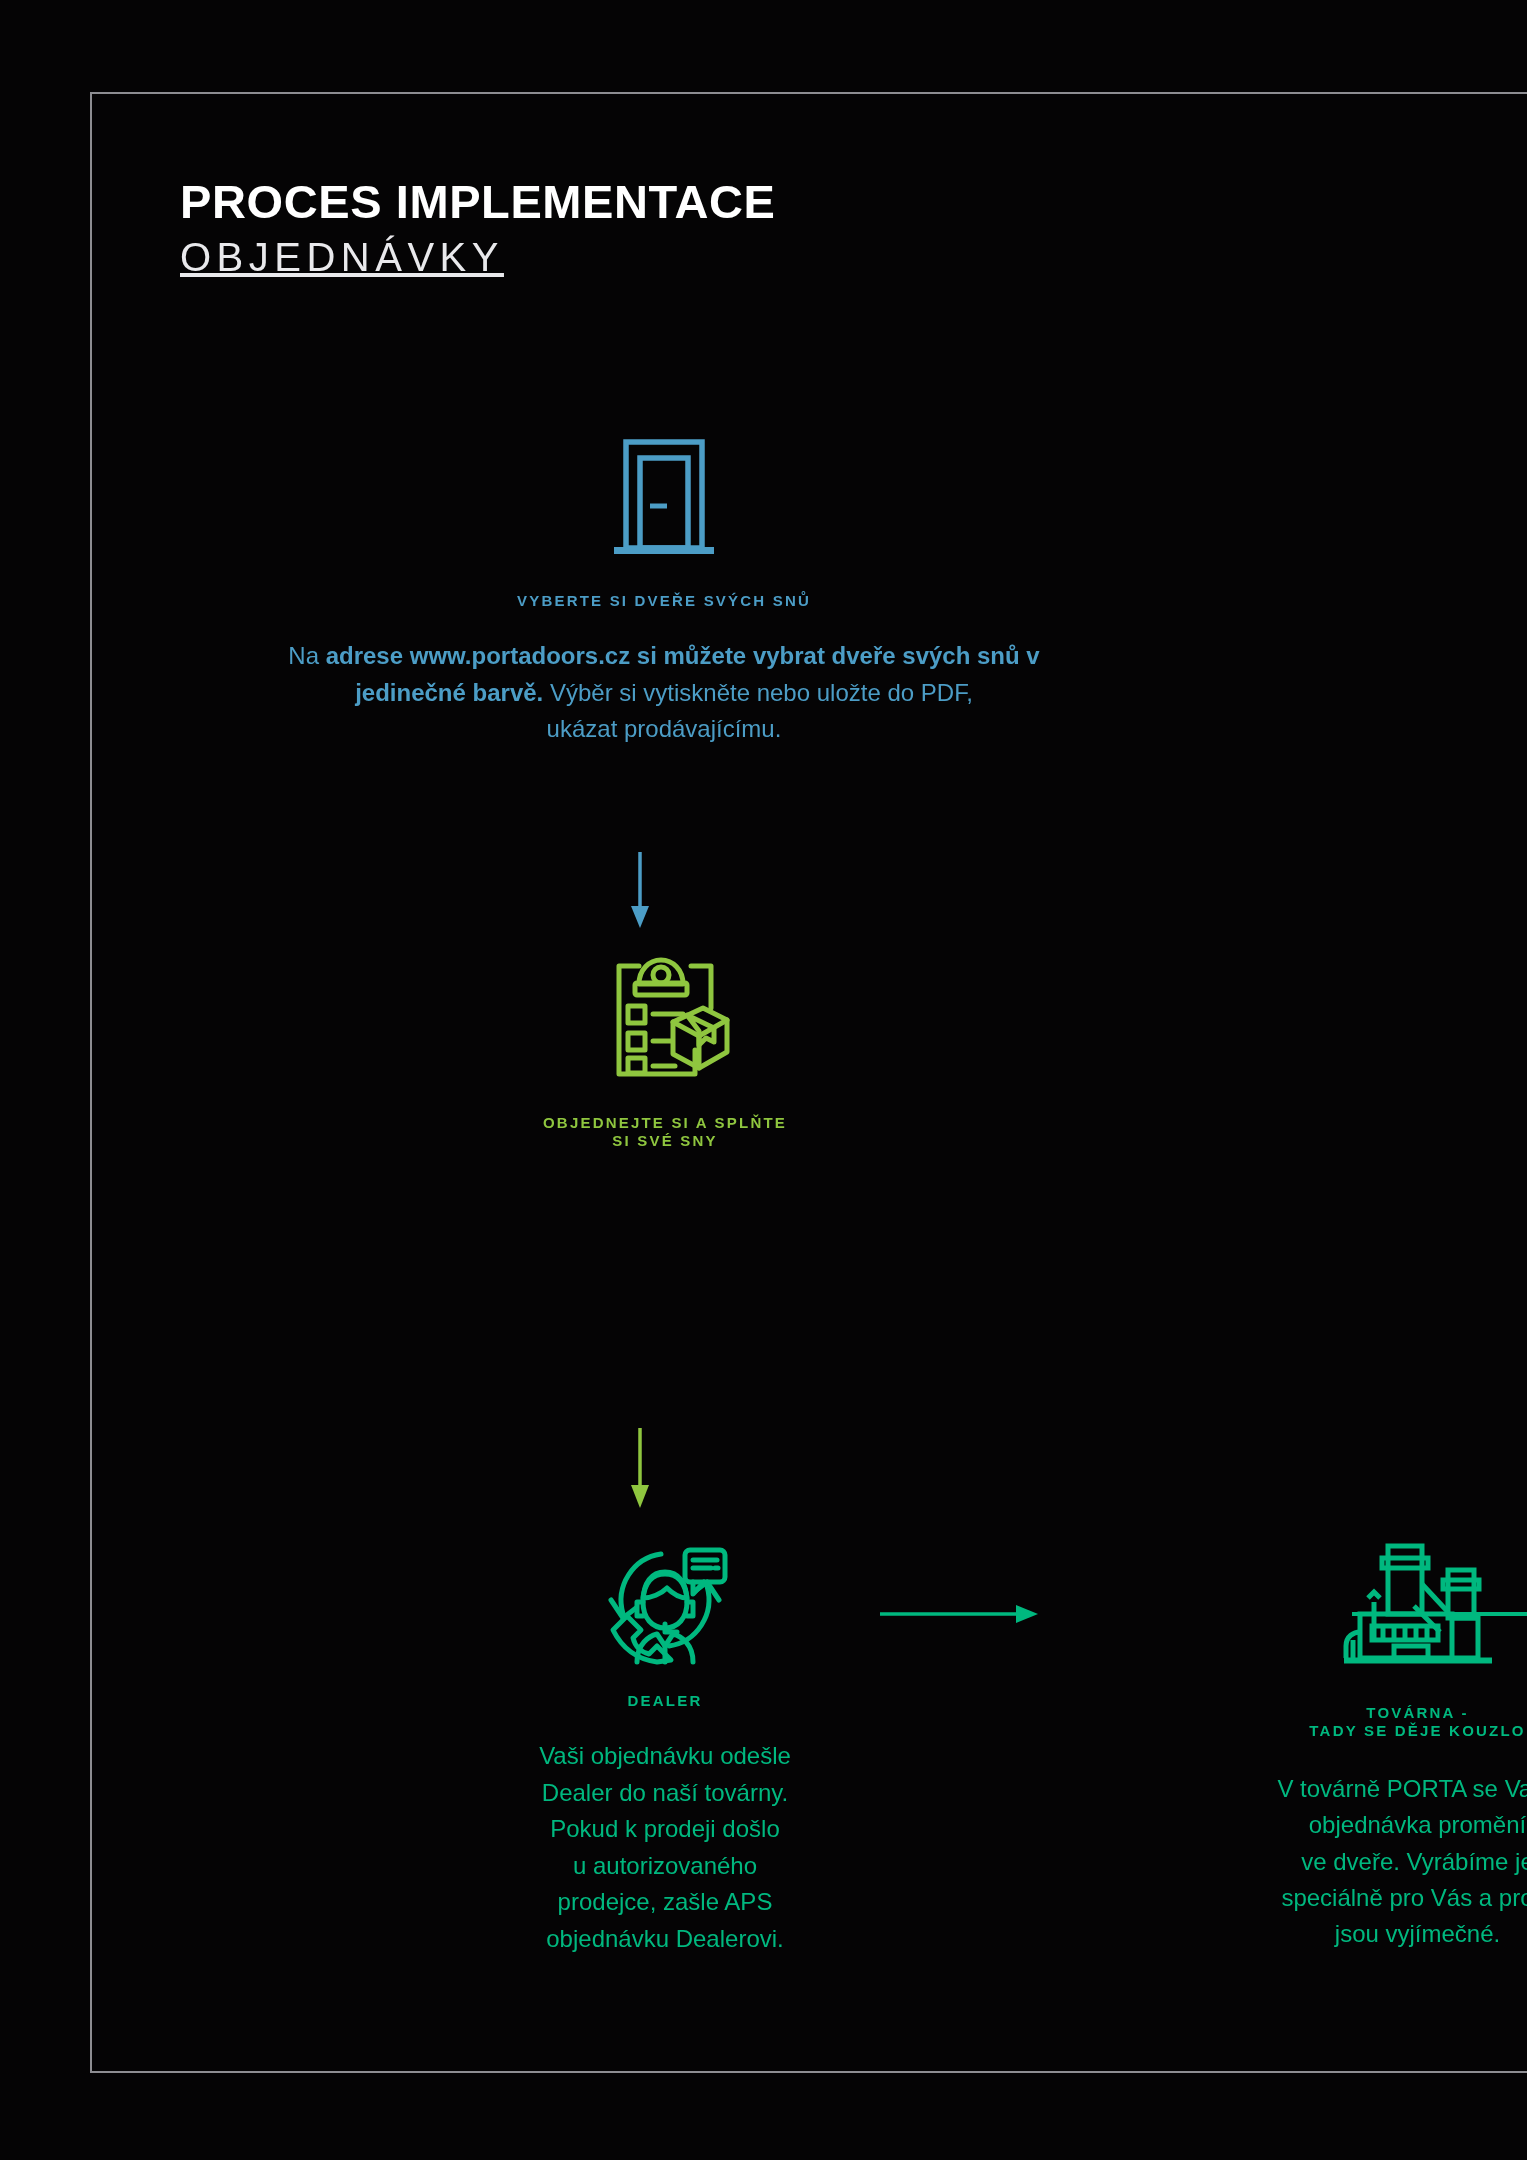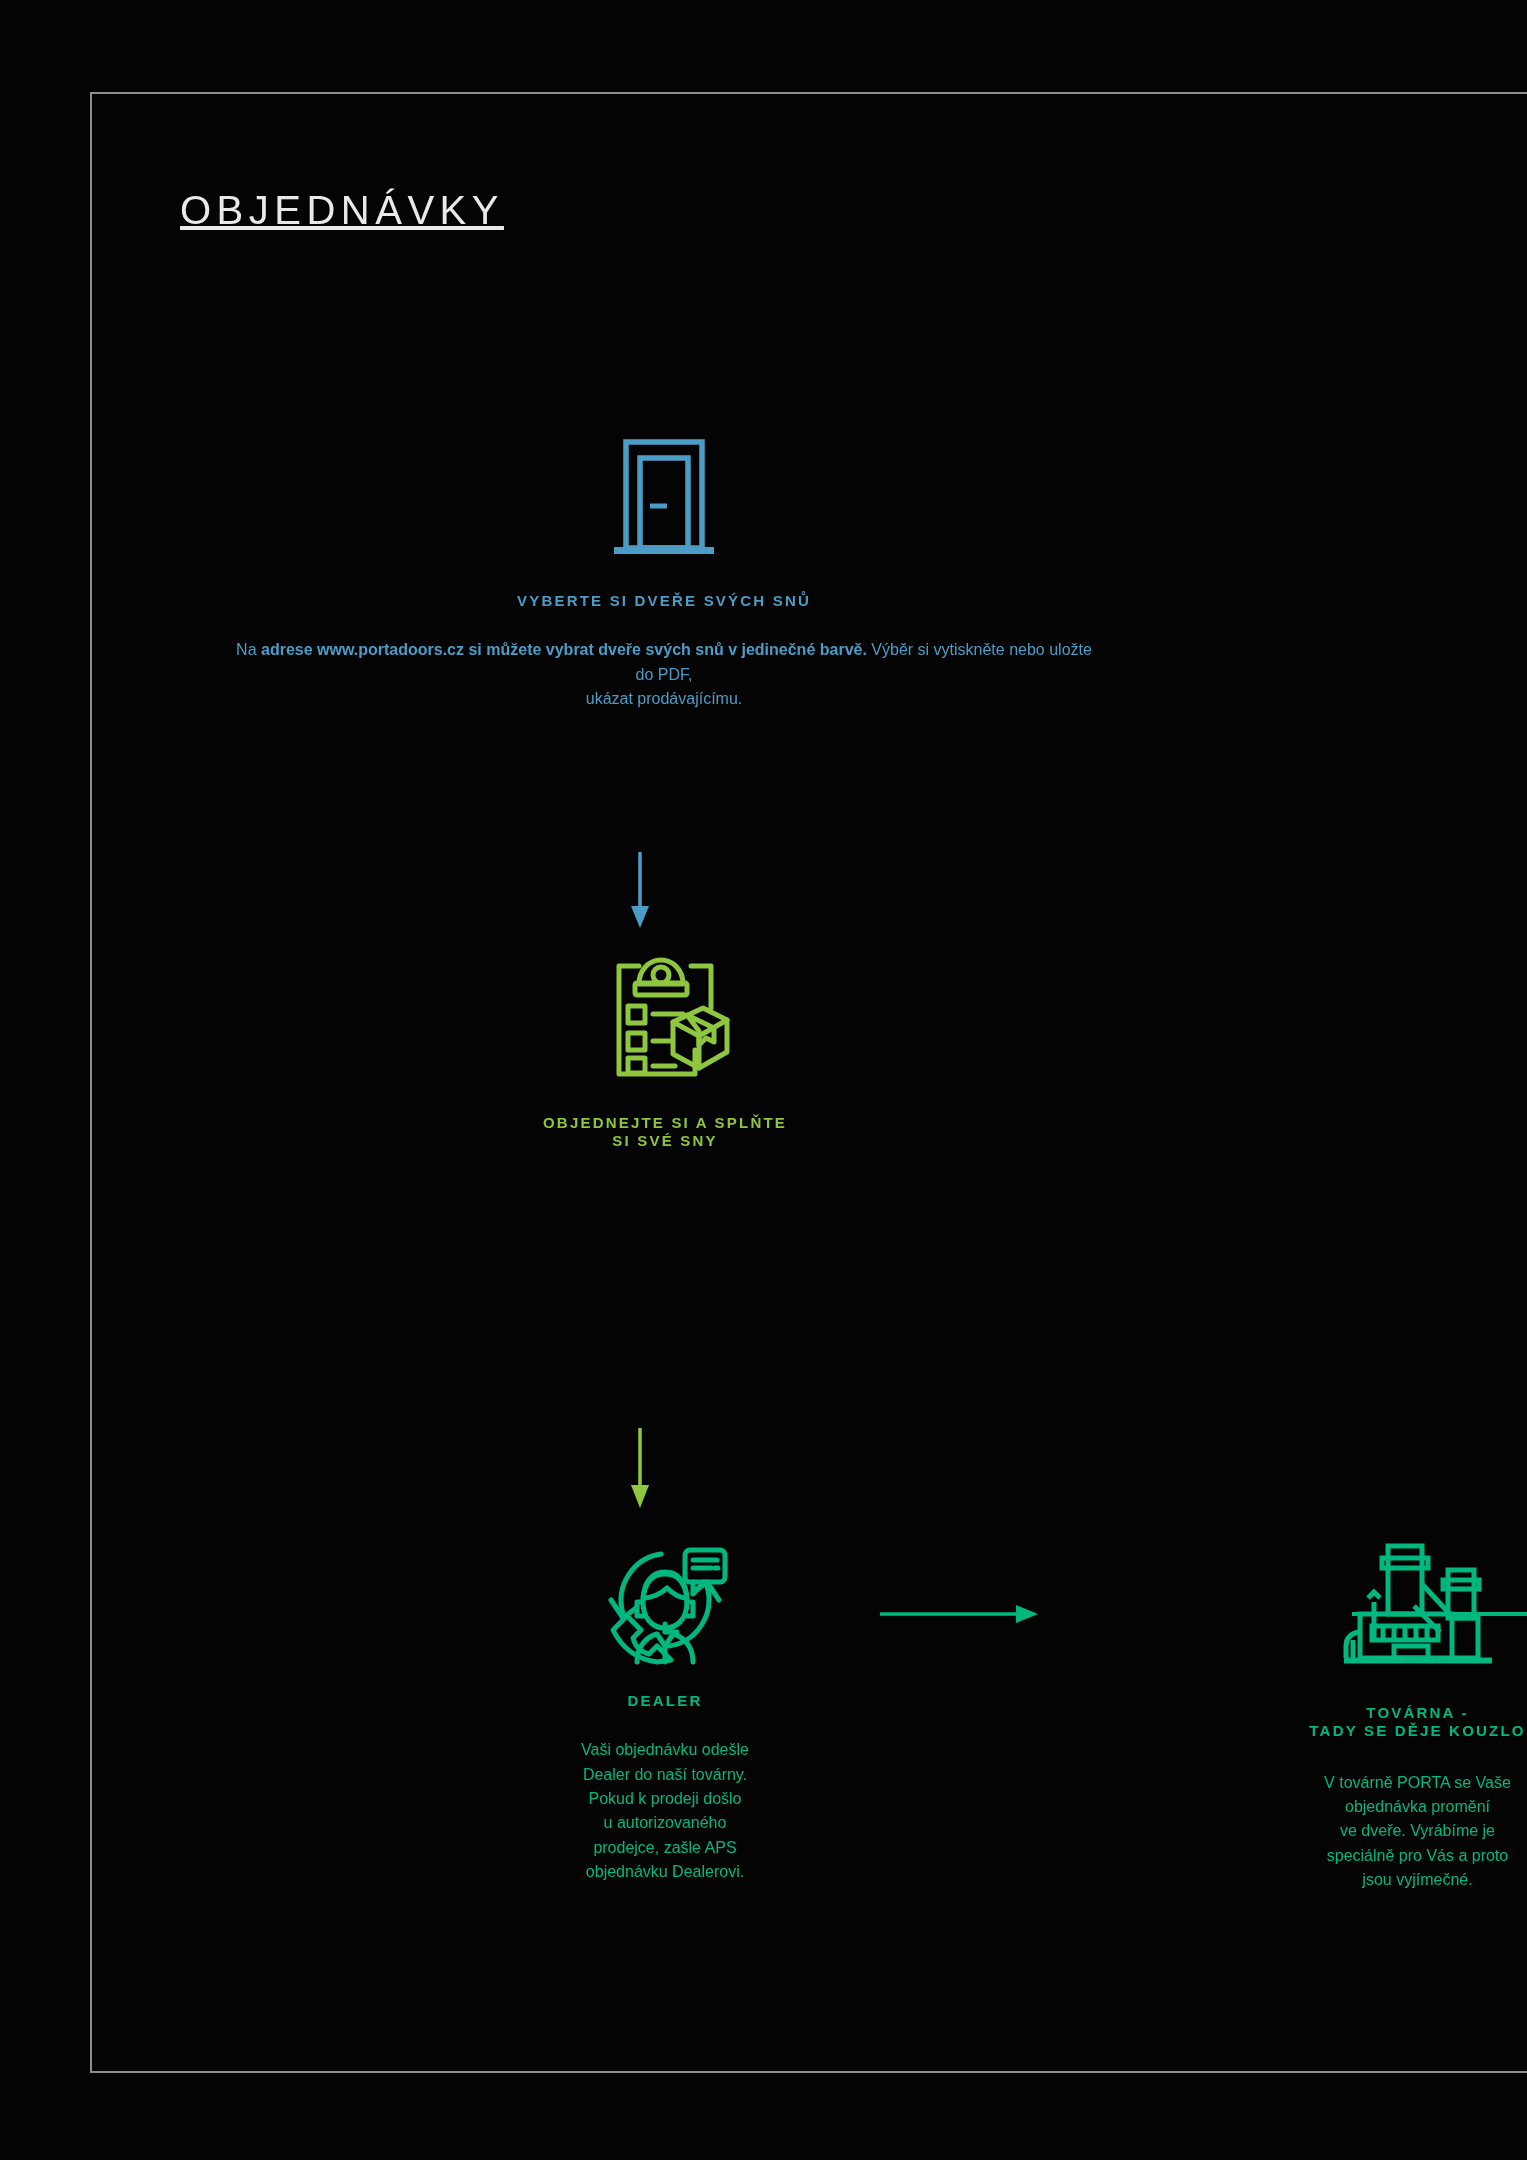--- a/index.html
+++ b/index.html
@@ -33,21 +33,21 @@
   }
 
   
   .step { position:absolute; text-align:center; }
   .step .icon-wrap { display:flex; justify-content:center; align-items:flex-end; }
   .step h3 {
     font-size:15px; font-weight:700; letter-spacing:2.2px;
     line-height:1.22; white-space:pre-line;
   }
   .step p {
-    font-size:16px; font-weight:400; line-height:1.52;
+    font-size:24px; font-weight:400; line-height:1.52;
     white-space:pre-line;
   }
   .step p b { font-weight:700; }
 
   
   #step1 { left:234px; top:436px; width:860px; }
   #step1 h3 { color:#4c9dc6; margin-top:36px; }
   #step1 p  { color:#4c9dc6; margin-top:28px; }
 
   
@@ -75,20 +75,21 @@
 </head>
 <body>
 
 <div id="page">
 
   <div class="frame-top"></div>
   <div class="frame-left"></div>
   <div class="frame-bottom"></div>
 
   <div class="title-block">
+    <div class="title-main">PROCES IMPLEMENTACE</div>
     <div class="title-sub">OBJEDNÁVKY</div>
   </div>
 
   <div class="step" id="step1">
     <div class="icon-wrap">
       <svg width="104" height="120" viewBox="0 0 104 120" fill="none" stroke="#4c9dc6" stroke-width="5.5" stroke-linejoin="miter" stroke-linecap="butt">
         <rect x="14" y="6" width="76" height="106"></rect>
         <rect x="28" y="22" width="48" height="90"></rect>
         <line x1="2" y1="114.5" x2="102" y2="114.5" stroke-width="7"></line>
         <line x1="38" y1="70" x2="55" y2="70" stroke-width="5"></line>

